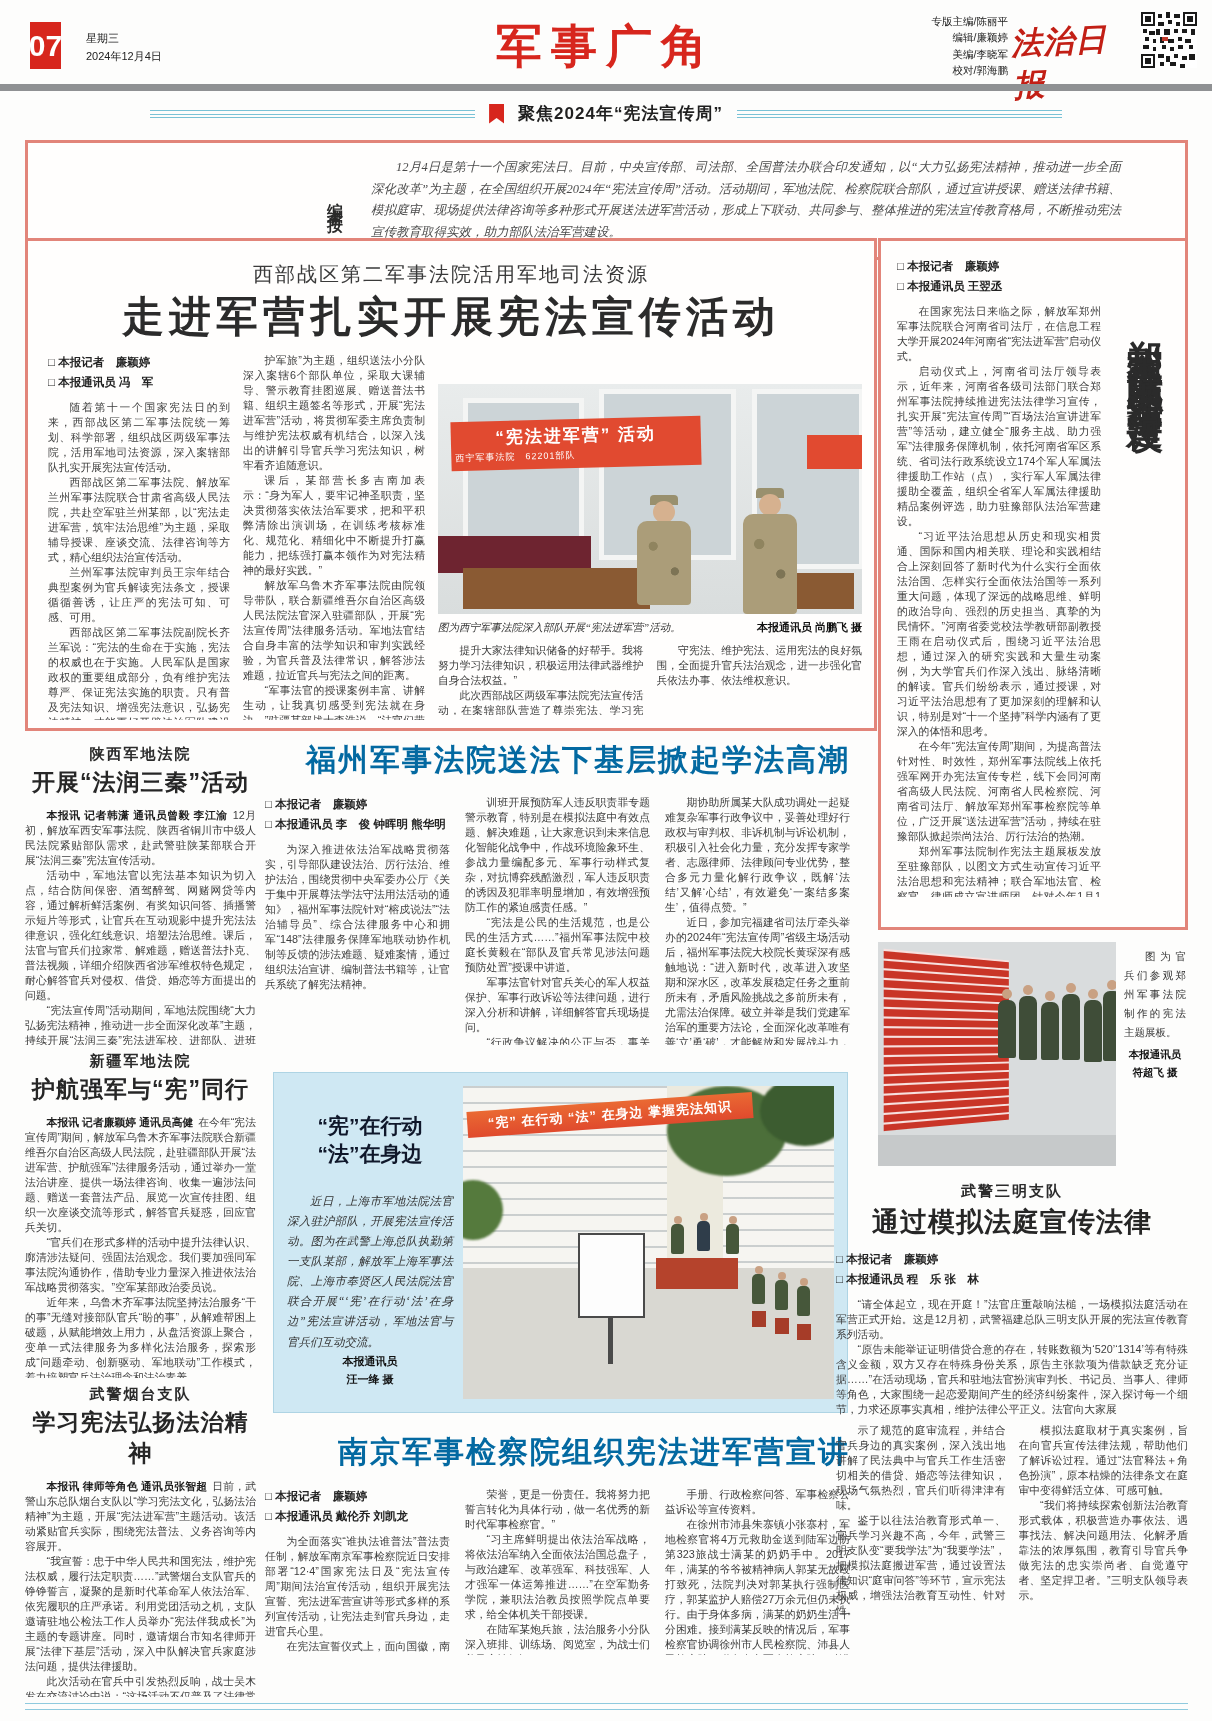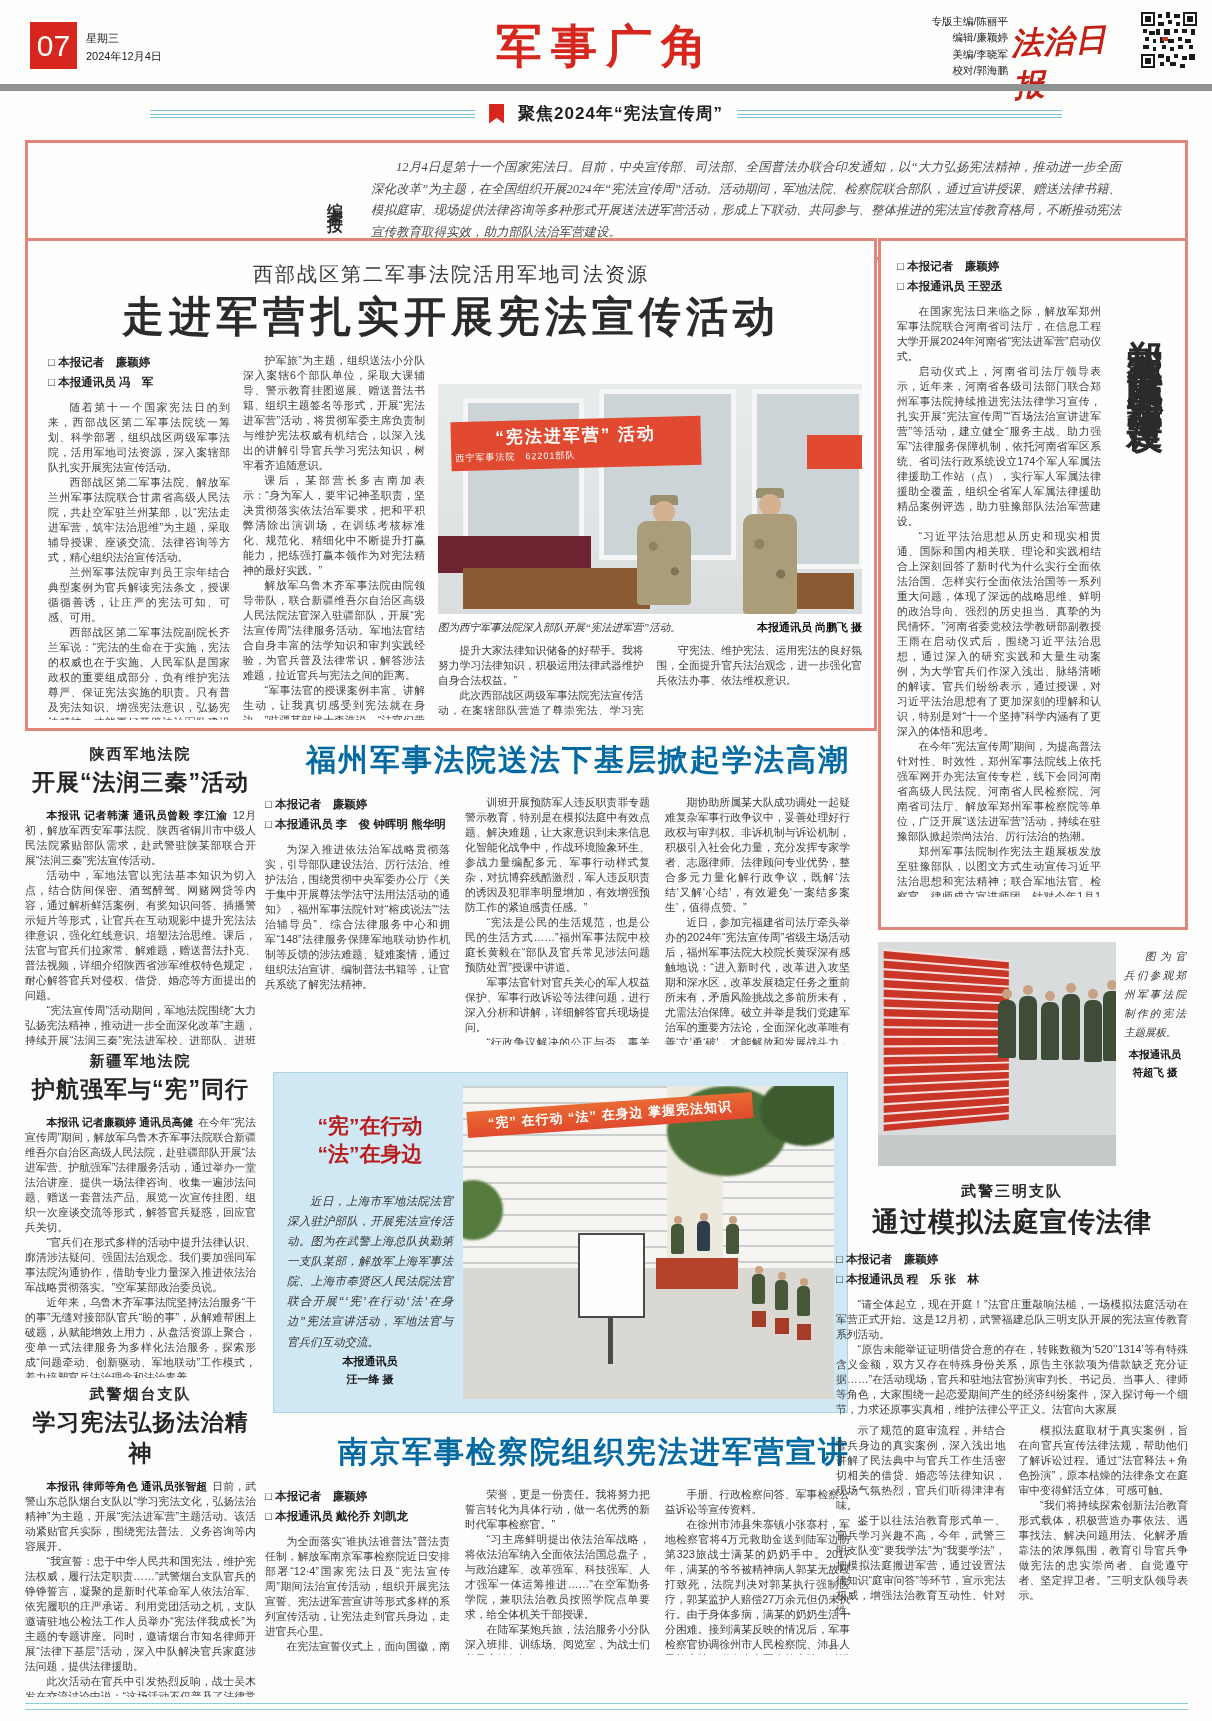--- a/index.html
+++ b/index.html
@@ -1,22 +1,22 @@
 <!DOCTYPE html>
 <html><head>
 <meta charset="utf-8">
 <style>
   html,body{margin:0;padding:0;background:#ffffff;}
   .page{position:relative;width:1212px;height:1721px;margin:0 auto;background:#fdfdfc;
         font-family:"Liberation Sans","DejaVu Sans",sans-serif;color:#3b3b3b;overflow:hidden;}
   .abs{position:absolute;}
 
   
-  .pagenum{left:30px;top:22px;width:47px;height:47px;background:#d7261d;color:#fff;
-           font-size:30px;font-weight:normal;display:flex;align-items:center;justify-content:center;text-align:center;}
+  .pagenum{left:30px;top:22px;width:31px;height:47px;background:#d7261d;color:#fff;
+           font-size:30px;font-weight:bold;display:flex;align-items:center;justify-content:center;text-align:center;}
   .dateblk{left:86px;top:30px;font-size:11px;color:#222;line-height:1.6;}
   .section-title{left:0;right:0;top:16px;text-align:center;font-size:46px;font-weight:bold;
            color:#d7261d;letter-spacing:9px;}
   .staff{left:860px;top:13px;width:148px;text-align:right;font-size:10.5px;color:#222;line-height:1.55;}
   .masthead{left:1012px;top:20px;width:126px;color:#c21f15;font-family:"Liberation Serif","DejaVu Serif",serif;
            font-weight:bold;font-style:italic;font-size:31px;letter-spacing:1px;transform:rotate(-3deg);}
   .qr{left:1141px;top:12px;width:56px;height:56px;}
   .header-bar{left:0;top:84px;width:1212px;height:7px;background:#8f9193;}
 
   
@@ -81,21 +81,21 @@
   
   .fuzhou{left:265px;top:740px;width:585px;height:332px;overflow:hidden;}
   .mid-headline{text-align:right;font-size:30px;font-weight:bold;color:#0369a1;letter-spacing:2px;}
   .fz-cols{display:flex;gap:15px;margin-top:14px;}
   .fz-col{width:185px;height:250px;overflow:hidden;}
 
   
   .bluebox{left:273px;top:1072px;width:575px;height:341px;background:#cfe8f3;border:1px solid #aed4e4;
       box-sizing:border-box;display:flex;gap:10px;padding:13px;}
   .feat-left{width:166px;}
-  .feat-title{text-align:center;font-size:21px;font-weight:bold;color:#b91c1c;line-height:1.35;margin-top:26px;}
+  .feat-title{text-align:center;font-size:21px;font-weight:bold;color:#0f172a;line-height:1.35;margin-top:26px;}
   .feat-text{margin-top:22px;font-family:"Liberation Serif","DejaVu Serif",serif;font-style:italic;
       font-size:11.5px;line-height:1.75;text-align:justify;text-indent:2em;color:#333;}
   .feat-credit{text-align:center;font-size:11px;font-weight:bold;color:#111;line-height:1.7;}
   .photo2{position:relative;flex:1;background:#eceade;overflow:hidden;}
   .p2-bld{position:absolute;background:#f6f5f1;
       background-image:repeating-linear-gradient(to bottom,rgba(150,160,165,.45) 0 2px,transparent 2px 16px);}
   .p2-tree{position:absolute;border-radius:50%;background:#4c6f3a;filter:blur(1px);}
   .p2-ground{position:absolute;left:0;right:0;bottom:0;height:42%;background:#d9d8d2;}
   .p2-banner{position:absolute;left:1%;top:5%;width:76%;padding:4px 2px;background:linear-gradient(#ea6a33,#e04a2d);
       color:#fff;font-weight:bold;font-size:13px;text-align:center;transform:rotate(-4deg);letter-spacing:1px;}
@@ -117,21 +117,21 @@
   .zz-vtitle{position:absolute;top:70px;right:16px;height:600px;writing-mode:vertical-rl;
       font-size:36px;font-weight:bold;color:#2b2b2b;letter-spacing:6px;}
 
   .photo3{left:878px;top:942px;width:238px;height:224px;background:#d9dcdd;overflow:hidden;}
   .p3-board{position:absolute;left:3%;top:6%;width:55%;height:76%;transform:perspective(300px) rotateY(18deg);
       background:repeating-linear-gradient(to bottom,rgba(255,255,255,.85) 0 2px,transparent 2px 9px),#c93527;}
   .p3-floor{position:absolute;left:0;right:0;bottom:0;height:14%;background:#c6c9ca;}
   .p3-person{position:absolute;width:18px;height:58px;border-radius:7px 7px 2px 2px;background:#3f4d38;}
   .p3-person:before{content:"";position:absolute;top:-11px;left:4px;width:10px;height:10px;border-radius:50%;background:#c9a183;}
   .vcap{left:1124px;top:948px;width:62px;}
-  .vcap-text{font-family:"Liberation Serif","DejaVu Serif",serif;font-style:italic;font-size:10.5px;
+  .vcap-text{font-family:"Liberation Serif","DejaVu Serif",serif;font-size:10.5px;
       line-height:1.8;text-align:justify;text-indent:2em;color:#333;}
   .vcap-credit{margin-top:4px;font-size:10.5px;font-weight:bold;color:#111;line-height:1.7;text-align:center;}
 
   
   .sanming{left:836px;top:1182px;width:352px;height:514px;overflow:hidden;}
   .sm-cols{display:flex;gap:13px;margin-top:6px;}
   .sm-col{flex:1;height:300px;overflow:hidden;}
 
   .bottom-rule{left:25px;top:1703px;width:1163px;height:5px;
       border-top:1px solid #8fcade;border-bottom:1px solid #8fcade;}

